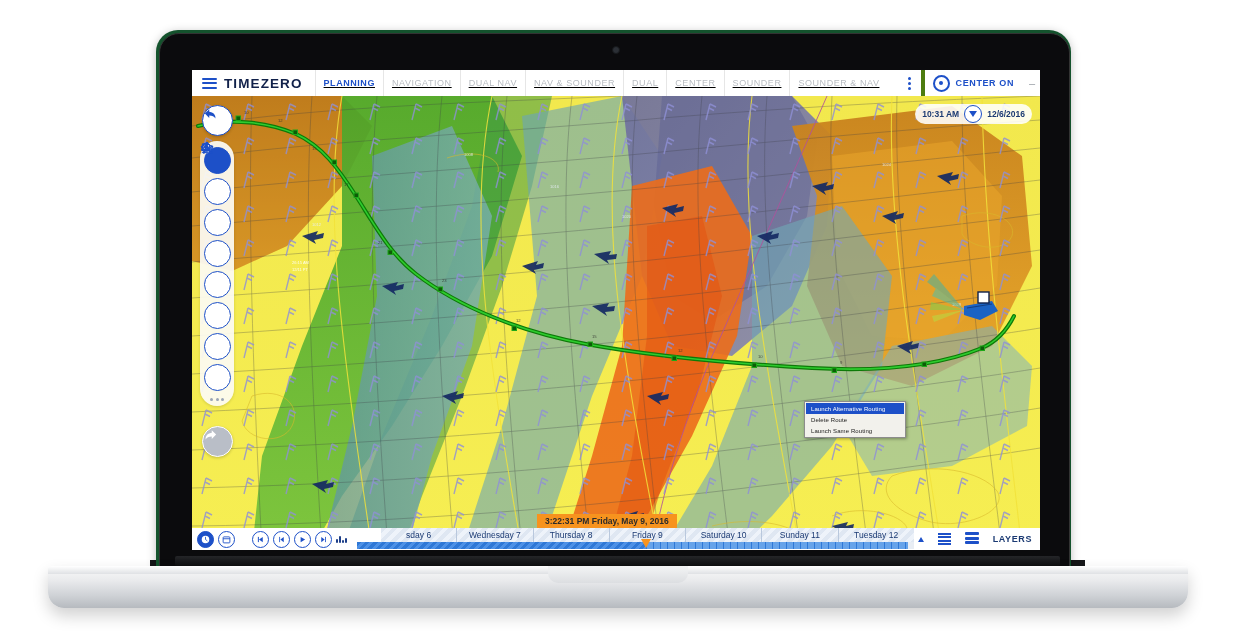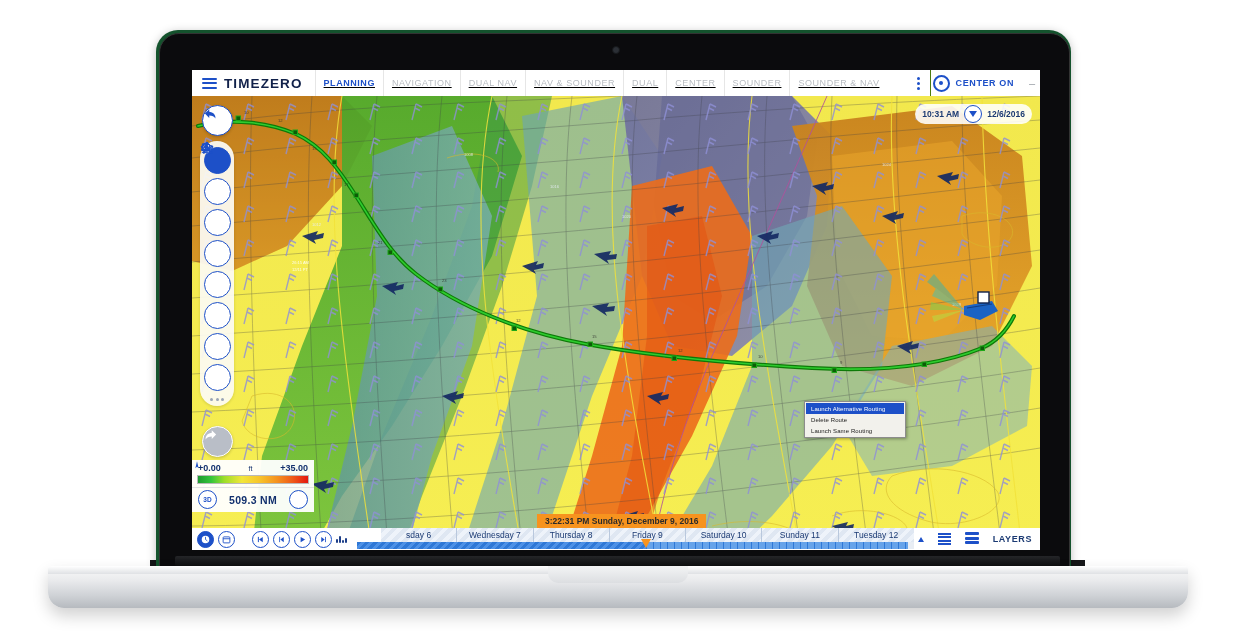--- a/index.html
+++ b/index.html
@@ -58,21 +58,21 @@
   .tabs{display:flex;align-items:stretch;height:100%;text-decoration:underline;}
   .tab{
     display:flex;align-items:center;padding:0 8px;font-size:9px;letter-spacing:.55px;
     color:#b8bcc2;border-left:1px solid #e6e6e6;white-space:nowrap;
   }
   .tab.active{color:#1d50c8;font-weight:bold;background:#fff;}
   .tabspacer{flex:1;border-left:1px solid #e6e6e6;}
   .topright{display:flex;align-items:center;height:100%;}
   .kebab{width:22px;display:flex;flex-direction:column;align-items:center;gap:2px;}
   .kebab i{width:3px;height:3px;border-radius:50%;background:#1d50c8;}
-  .center-on{display:flex;align-items:center;gap:6px;padding:0 10px 0 2px;border-left:1px solid #4d7c0f;height:100%;}
+  .center-on{display:flex;align-items:center;gap:6px;padding:0 10px 0 8px;border-left:4px solid #4d7c0f;height:100%;}
   .target{width:13px;height:13px;border-radius:50%;border:2px solid #1d50c8;display:flex;align-items:center;justify-content:center;}
   .target:after{content:"";width:4px;height:4px;border-radius:50%;background:#1d50c8;}
   .center-txt{font-size:9px;font-weight:bold;letter-spacing:.6px;color:#1d50c8;}
   .minbtn{width:16px;text-align:center;font-size:11px;color:#9aa0a8;}
 
   
   .map{position:absolute;left:0;top:26px;right:0;bottom:0;background:#f6ee52;overflow:hidden;}
   .map svg{position:absolute;left:0;top:0;}
 
   
@@ -470,45 +470,28 @@
                 <path d="M14 5 L21 12 L14 19 L14 15 Q7 15 4 20 Q4 10 14 9 Z" fill="#ffffff"></path>
               </svg>
             </div>
 
             <div class="datew">
               <span class="t">10:31 AM</span>
               <span class="dropc"></span>
               <span class="t">12/6/2016</span>
             </div>
 
-            <div class="legend">
-              <div class="legrow">
-                <span>+0.00</span>
-                <span class="unit">ft</span>
-                <span>+35.00</span>
-              </div>
-              <div class="gradbar"></div>
-              <div class="distrow">
-                <span class="pill">3D</span>
-                <span class="dist">509.3 NM</span>
-                <span class="pill">
-                  <svg width="10" height="10" viewBox="0 0 24 24">
-                    <path d="M12 3 L16 20 L12 16 L8 20 Z" fill="#1d50c8"></path>
-                  </svg>
-                </span>
-              </div>
-            </div>
 
             <div class="ctxmenu">
               <div class="ctxitem sel">Launch Alternative Routing</div>
               <div class="ctxitem">Delete Route</div>
               <div class="ctxitem">Launch Same Routing</div>
             </div>
 
-            <div class="timebanner">3:22:31 PM Sunday, December 9, 2016</div>
+            <div class="timebanner">3:22:31 PM Friday, May 9, 2016</div>
           </div>
 
           <div class="bottombar">
             <div class="pbgroup">
               <span class="pb fill">
                 <svg width="9" height="9" viewBox="0 0 24 24">
                   <circle cx="12" cy="12" r="10" fill="#fff"></circle>
                   <path d="M12 6 v6 l4 3" stroke="#1d50c8" stroke-width="2.2" fill="none" stroke-linecap="round"></path>
                 </svg>
               </span>

